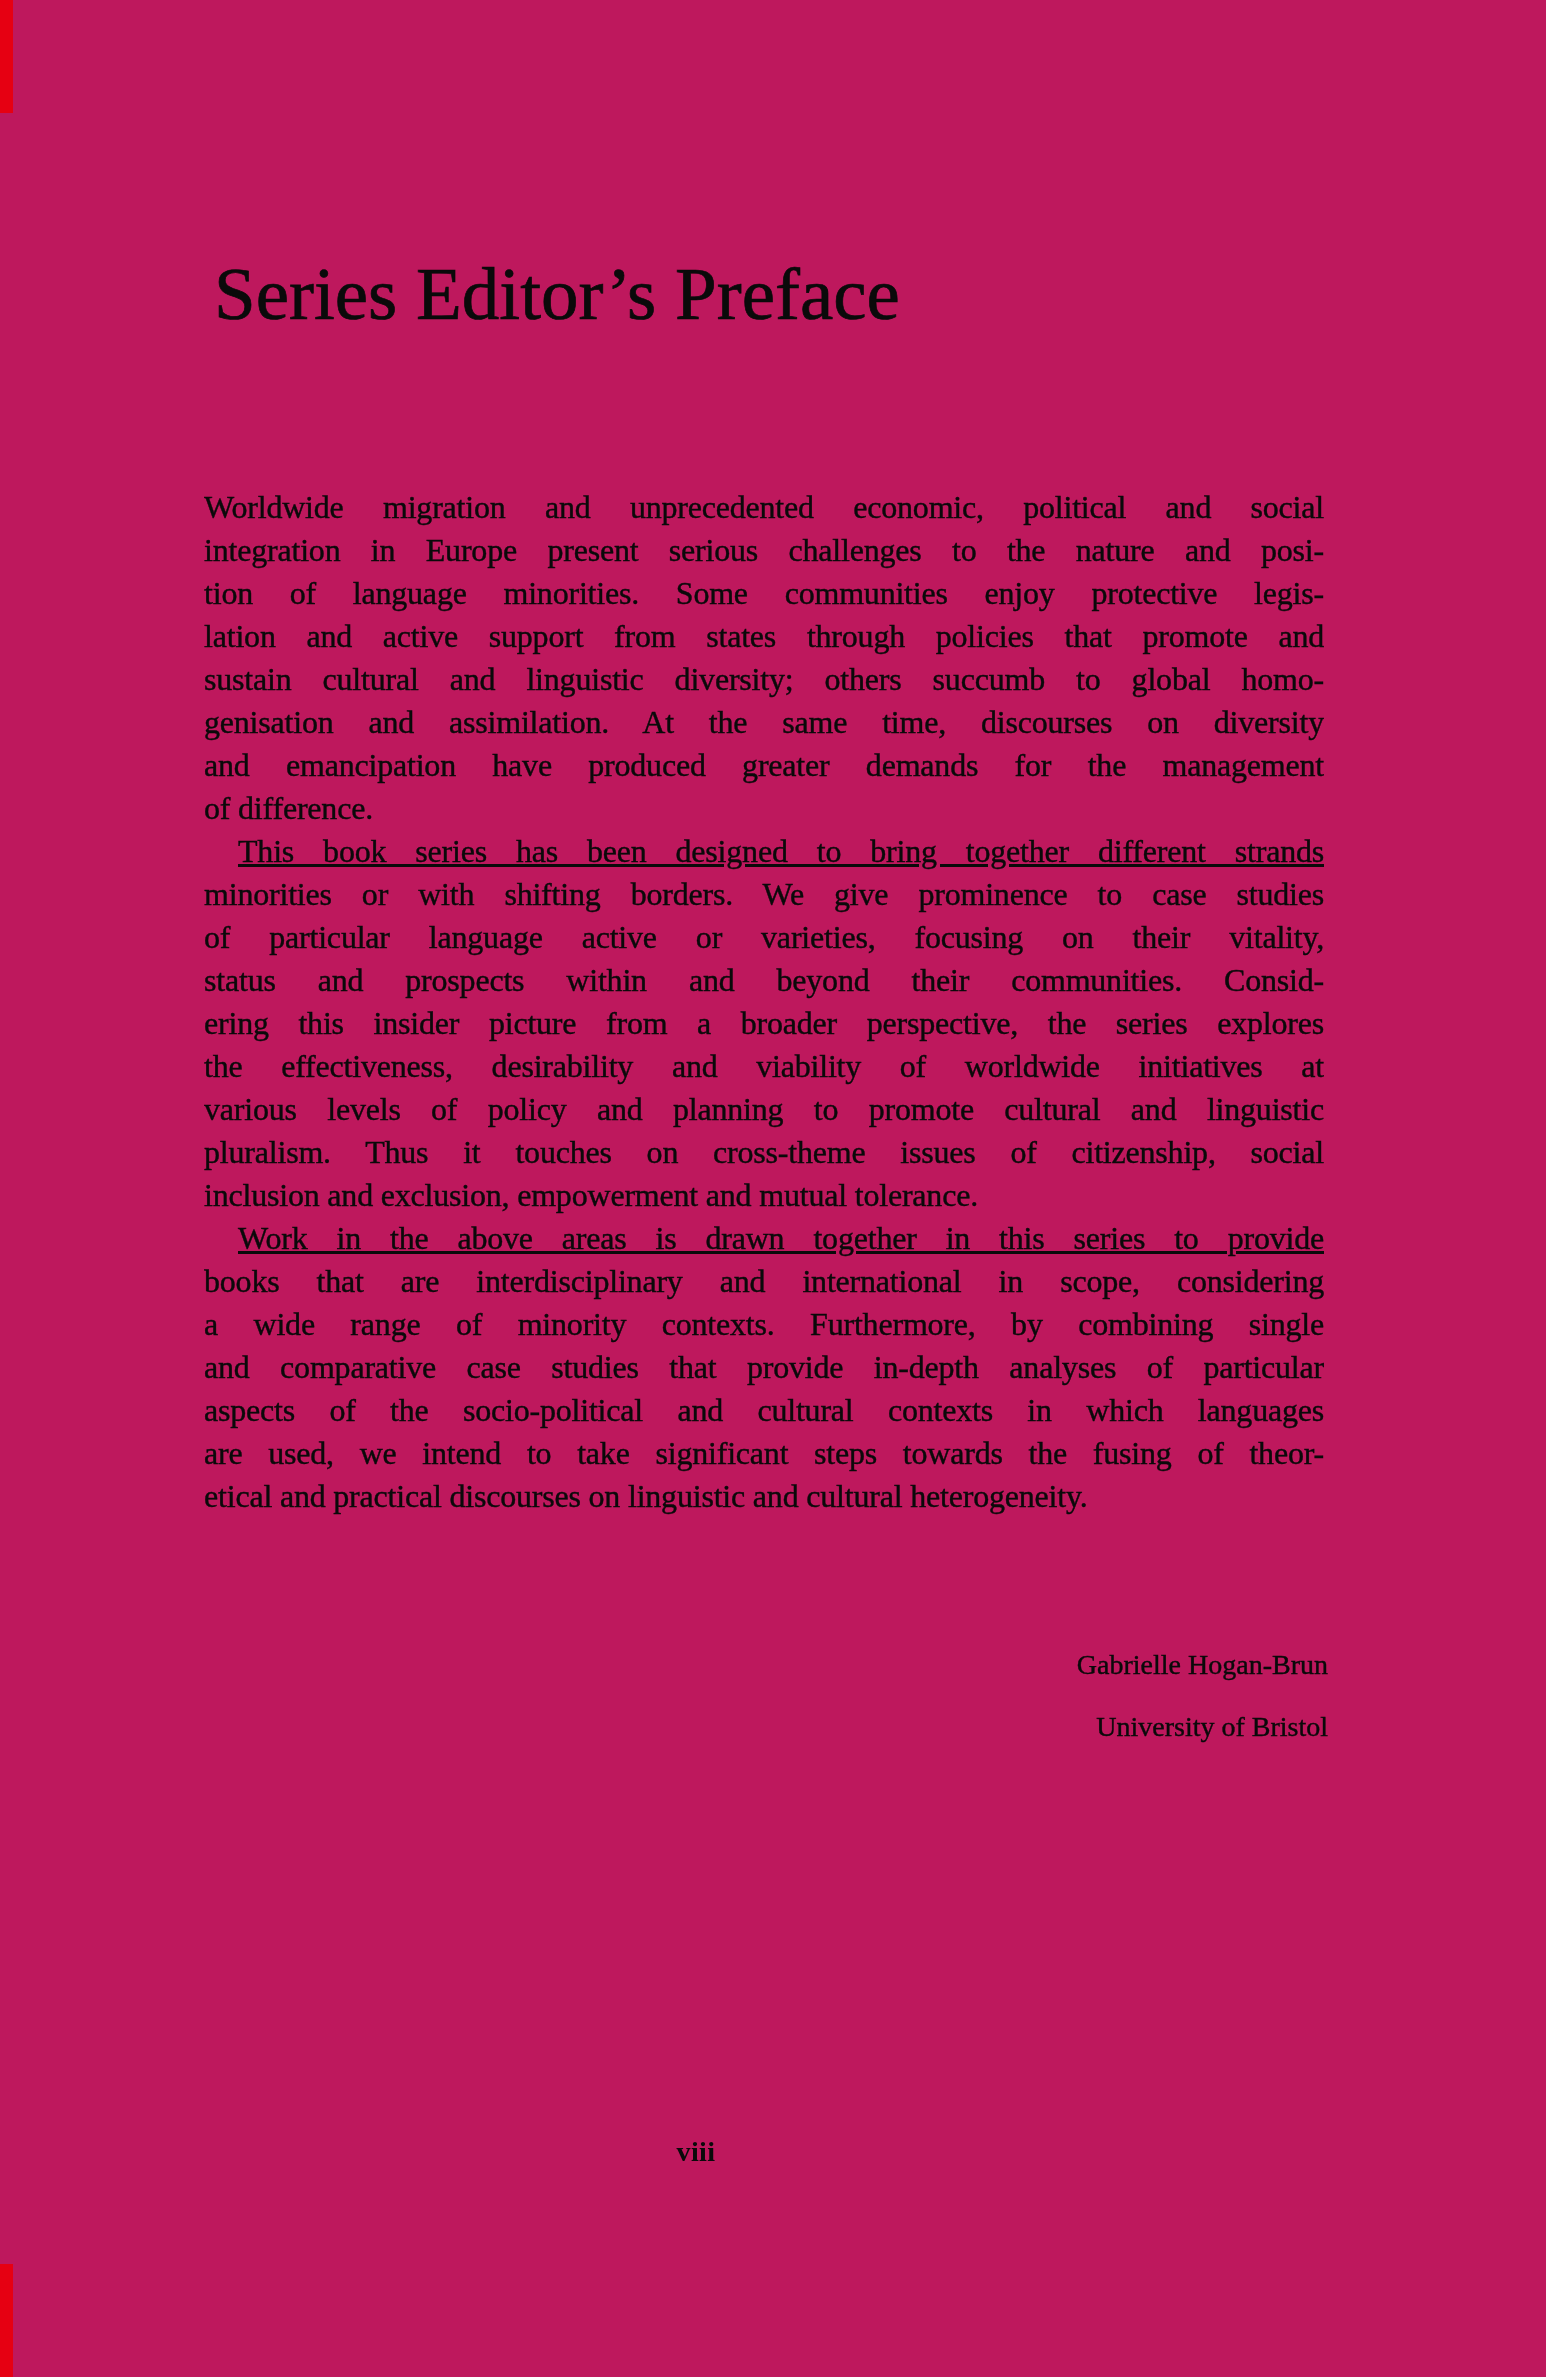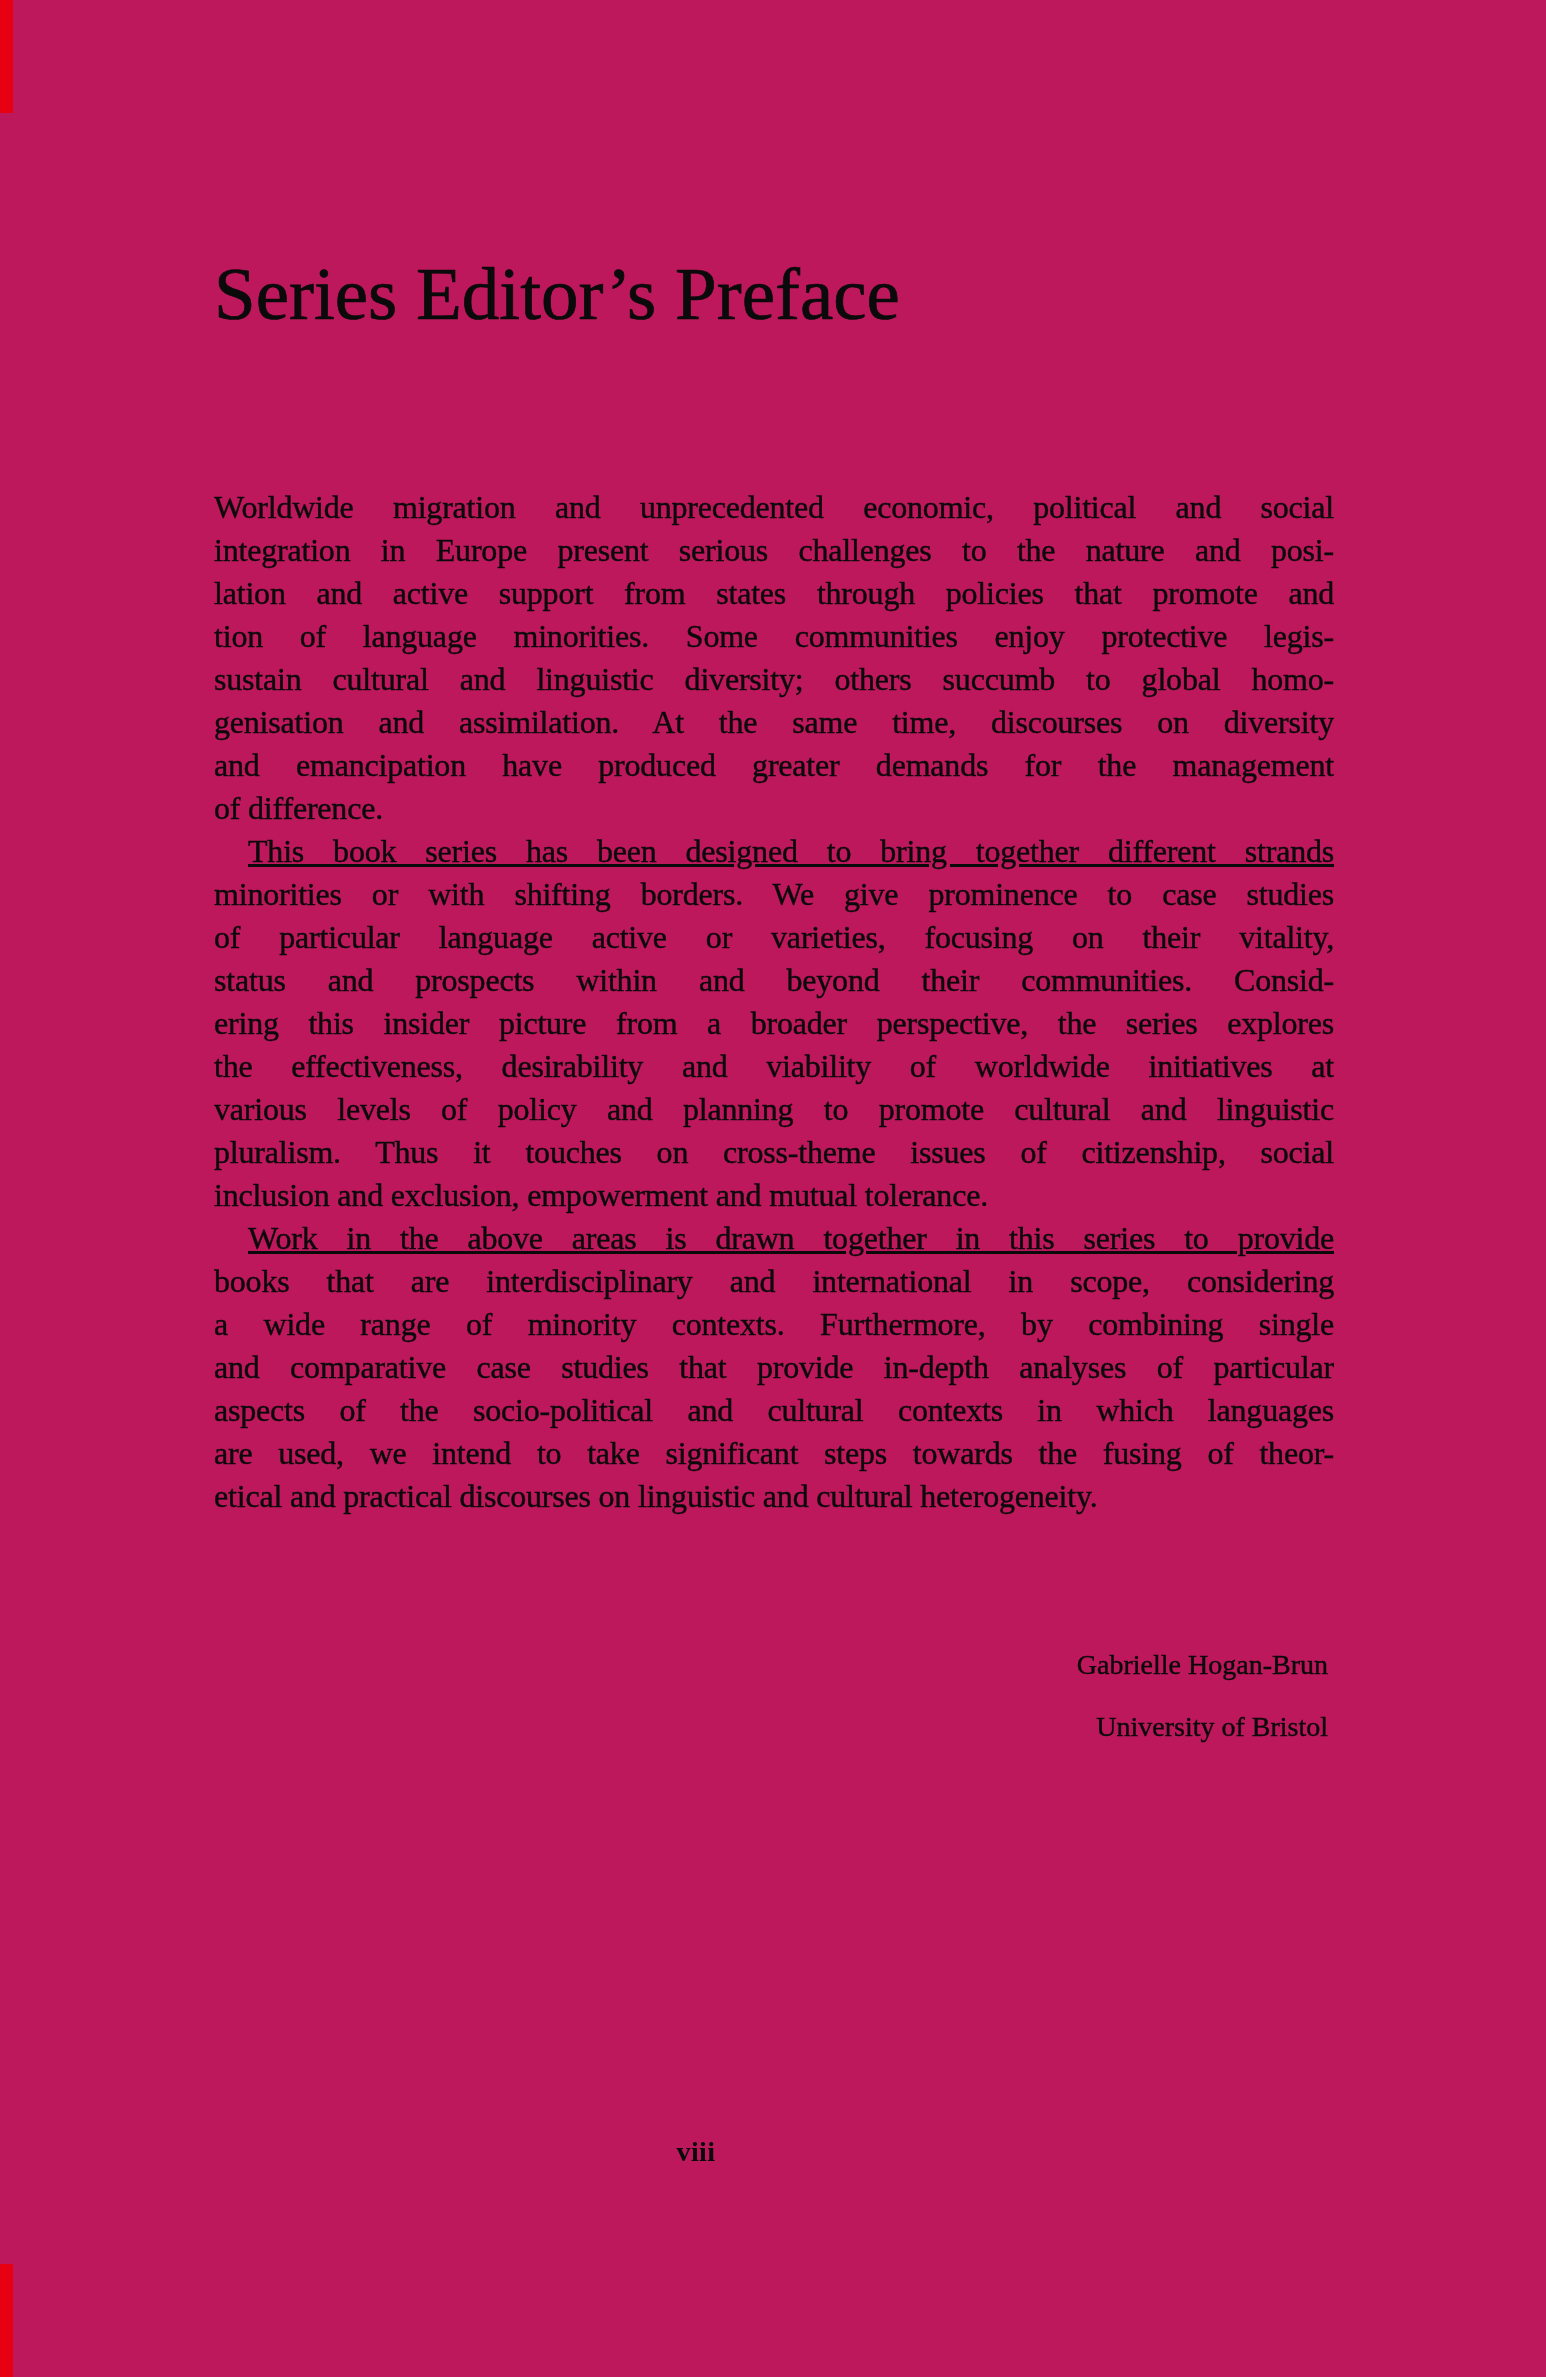--- a/index.html
+++ b/index.html
@@ -30,21 +30,21 @@
     left: 214px;
     top: 249px;
     font-size: 75px;
     line-height: 1.2;
     white-space: nowrap;
     -webkit-text-stroke: 0.7px currentColor;
   }
 
   .body-text {
     position: absolute;
-    left: 214px;
+    left: 204px;
     top: 486px;
     width: 1120px;
     -webkit-text-stroke: 0.4px currentColor;
   }
   .line {
     font-size: 32px;
     line-height: 43px;
     height: 43px;
     letter-spacing: -0.2px;
     text-align: justify;
@@ -82,22 +82,22 @@
 <div class="page">
 
   <div class="edge-mark top"></div>
   <div class="edge-mark bottom"></div>
 
   <h1 class="title" style="margin:0; font-weight:normal;">Series Editor’s Preface</h1>
 
   <div class="body-text">
       <div class="line">Worldwide migration and unprecedented economic, political and social</div>
       <div class="line">integration in Europe present serious challenges to the nature and posi-</div>
+      <div class="line">tion of language minorities. Some communities enjoy protective legis-</div>
       <div class="line">lation and active support from states through policies that promote and</div>
-      <div class="line">tion of language minorities. Some communities enjoy protective legis-</div>
       <div class="line">sustain cultural and linguistic diversity; others succumb to global homo-</div>
       <div class="line">genisation and assimilation. At the same time, discourses on diversity</div>
       <div class="line">and emancipation have produced greater demands for the management</div>
       <div class="line end">of difference.</div>
       <div class="line indent">This book series has been designed to bring together different strands</div>
       <div class="line">minorities or with shifting borders. We give prominence to case studies</div>
       <div class="line">of particular language active or varieties, focusing on their vitality,</div>
       <div class="line">status and prospects within and beyond their communities. Consid-</div>
       <div class="line">ering this insider picture from a broader perspective, the series explores</div>
       <div class="line">the effectiveness, desirability and viability of worldwide initiatives at</div>

